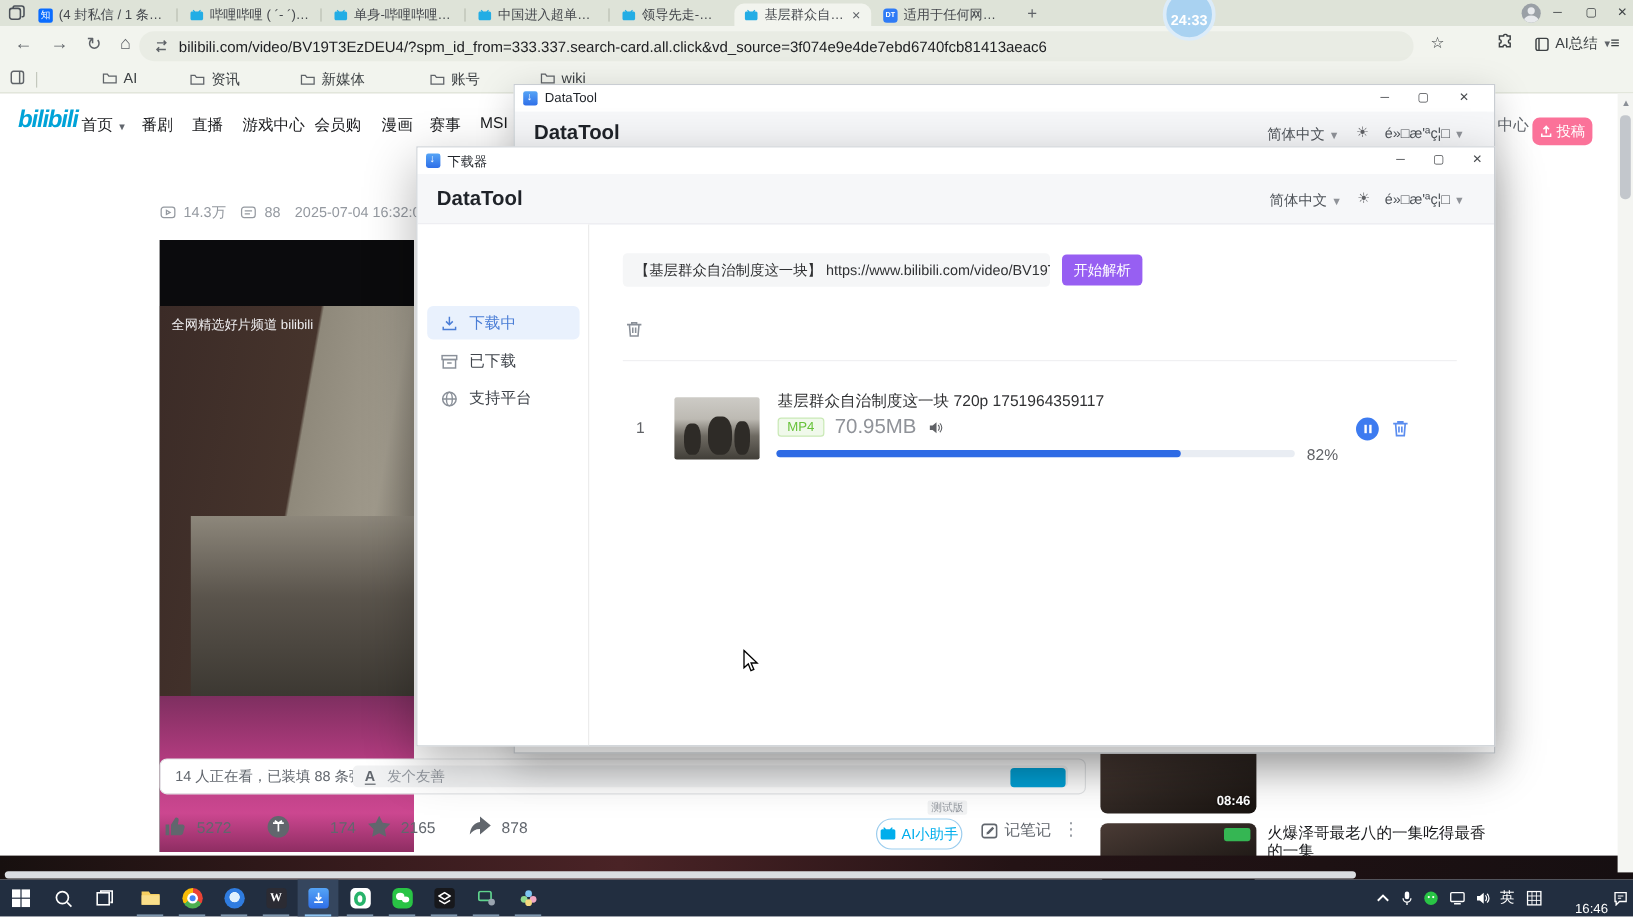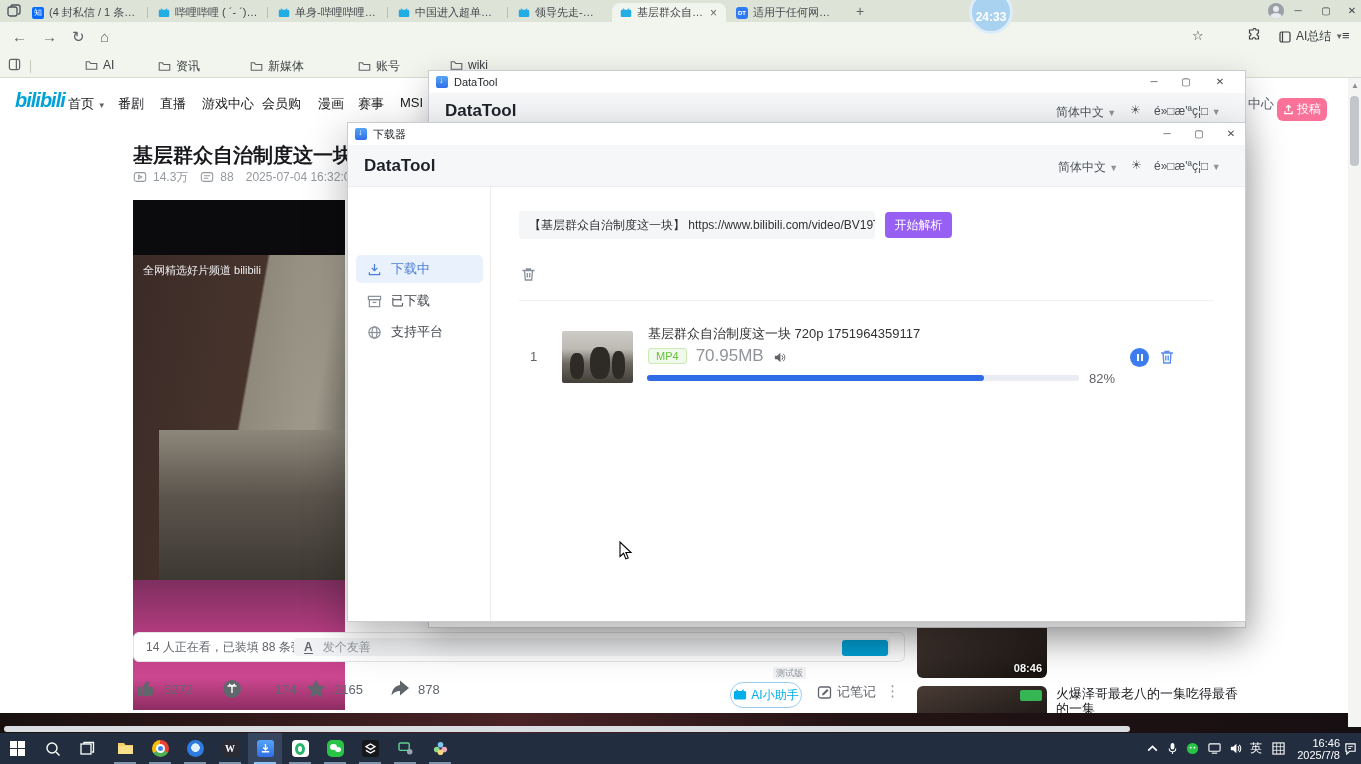--- a/index.html
+++ b/index.html
@@ -213,20 +213,26 @@
     <span class="wctl" style="left:1286px;">─</span>
     <span class="wctl" style="left:1314px;">▢</span>
     <span class="wctl" style="left:1340px;">✕</span>
   </div>
 
   <div class="toolbar">
     <span class="navbtn" style="left:12px;">←</span>
     <span class="navbtn" style="left:42px;">→</span>
     <span class="navbtn" style="left:72px;">↻</span>
     <span class="navbtn" style="left:100px;">⌂</span>
+    <div class="urlpill">
+      <svg width="13" height="13" viewBox="0 0 14 14">
+          <path d="M3 4h8M9 2l2 2-2 2M11 10H3M5 8l-2 2 2 2" fill="none" stroke="#5f6368" stroke-width="1.3"></path>
+        </svg>
+      <span class="urltext">bilibili.com/video/BV19T3EzDEU4/?spm_id_from=333.337.search-card.all.click&amp;vd_source=3f074e9e4de7ebd6740fcb81413aeac6</span>
+    </div>
     <span class="tb-right" style="left:1192px;">☆</span>
     <span class="tb-right" style="left:1248px;">
       <svg width="14" height="14" viewBox="0 0 14 14">
           <path d="M5 2a1.5 1.5 0 013 0h2.5v3a1.5 1.5 0 000 3v3h-3a1.5 1.5 0 00-3 0h-3V8a1.5 1.5 0 000-3V2z" fill="none" stroke="#3c4043" stroke-width="1.2"></path>
         </svg>
     </span>
     <span class="tb-right" style="left:1278px;display:flex;align-items:center;gap:4px;">
       <svg width="14" height="14" viewBox="0 0 14 14">
           <rect x="2" y="2" width="10" height="10" rx="1.5" fill="none" stroke="#3c4043" stroke-width="1.2"></rect>
           <path d="M4.5 2v10" stroke="#3c4043" stroke-width="1.2"></path>
@@ -290,21 +296,20 @@
       <span class="bnav-item" style="left:400px;">MSI</span>
       <span class="bnav-item" style="left:1248px;color:#61666d;">中心</span>
       <span class="upload-btn">
           <svg width="11" height="11" viewBox="0 0 12 12">
             <path d="M6 8V2M3.5 4L6 1.5 8.5 4M2 8v2.5h8V8" fill="none" stroke="#fff" stroke-width="1.4"></path>
           </svg>
           <span>投稿</span>
         </span>
     </div>
 
-    <div class="vtitle">基层群众自治制度这一块</div>
     <div class="vstats">
       <svg viewBox="0 0 16 16">
           <rect x="1.5" y="3" width="13" height="10" rx="2.5"></rect>
           <path d="M6.5 6l3.5 2-3.5 2z"></path>
         </svg>
       <span>14.3万</span>
       <svg viewBox="0 0 16 16" style="margin-left:6px;">
           <rect x="1.5" y="3" width="13" height="10" rx="2.5"></rect>
           <path d="M4.5 6.5h7M4.5 9.5h5"></path>
         </svg>
@@ -622,21 +627,21 @@
           <path d="M9.5 4.5a3.5 3.5 0 010 5M11 3a5.5 5.5 0 010 8" fill="none" stroke="#fff" stroke-width="1.1"></path>
         </svg>
     </div>
     <div class="tray ime" style="left:1250px;">英</div>
     <div class="tray" style="left:1272px;">
       <svg viewBox="0 0 14 14">
           <rect x="1" y="1" width="12" height="12" fill="none" stroke="#fff" stroke-width="1.2"></rect>
           <path d="M1 5h12M1 9h12M5 1v12M9 1v12" stroke="#fff" stroke-width="0.8"></path>
         </svg>
     </div>
-    <div class="tray clock" style="left:1294px;display:block;padding-top:4px;width:46px;text-align:right;">
+    <div class="tray clock" style="left:1294px;display:block;padding-top:19px;width:46px;text-align:right;">
       <div>16:46</div>
       <div>2025/7/8</div>
     </div>
     <div class="tray" style="left:1344px;">
       <svg viewBox="0 0 14 14">
           <path d="M2 2h10v8H6l-3 3v-3H2z" fill="none" stroke="#fff" stroke-width="1.2"></path>
           <path d="M4.5 5h5M4.5 7h3" stroke="#fff" stroke-width="1"></path>
         </svg>
     </div>
   </div>

